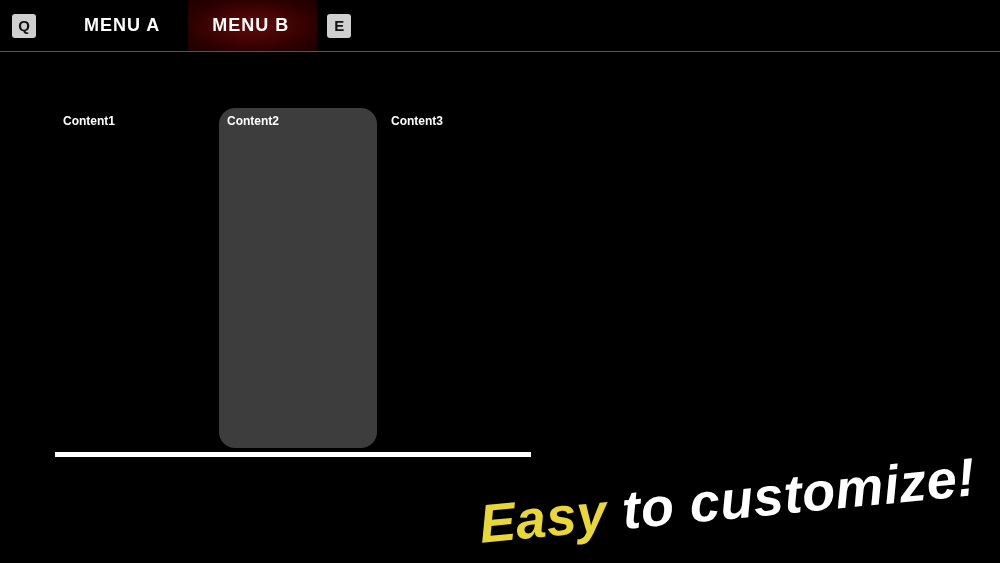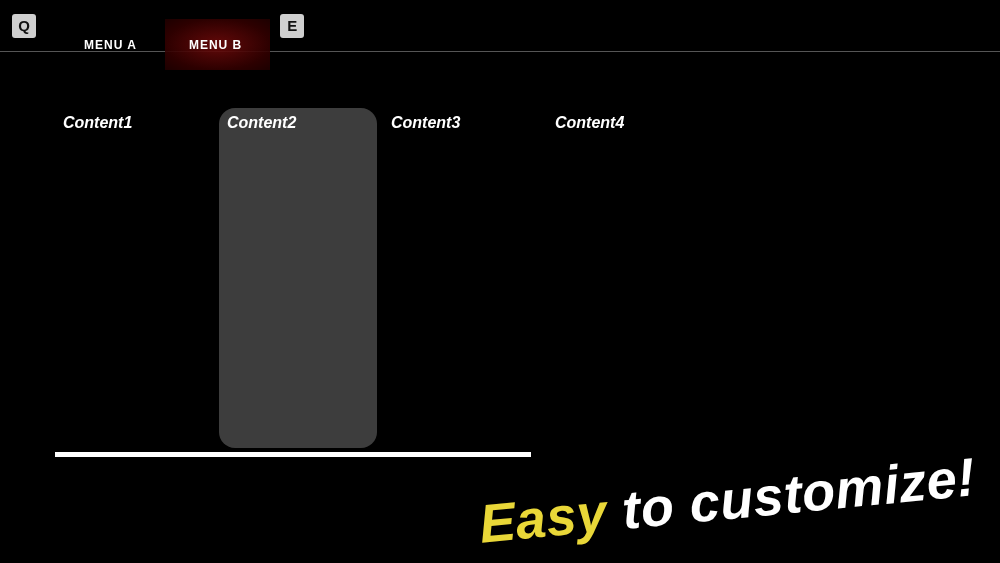--- a/index.html
+++ b/index.html
@@ -42,27 +42,26 @@
     display: flex;
     height: 100%;
     align-items: stretch;
     margin-left: 20px;
   }
   .menu-tab {
     display: flex;
     align-items: center;
     justify-content: center;
     padding: 0 28px;
-    font-size: 12px;
+    font-size: 18px;
     font-weight: bold;
     letter-spacing: 1px;
     color: #fff;
     height: 100%;
     cursor: pointer;
-    margin-top: 19px;
   }
   .menu-tab.active {
     background: radial-gradient(ellipse at center, rgba(110,10,10,0.9) 0%, rgba(50,0,0,0.9) 70%, rgba(30,0,0,0.95) 100%);
     padding-left: 24px;
   }
 
   
   .content-row {
     position: absolute;
     top: 108px;
@@ -81,24 +80,23 @@
     cursor: pointer;
   }
   .content-card.selected {
     background: #3d3d3d;
     border-radius: 16px;
   }
   .content-label {
     position: absolute;
     top: 6px;
     left: 8px;
-    font-size: 16px;
+    font-size: 12px;
     font-weight: bold;
     color: #fff;
-    font-style: italic;
   }
 
   
   .scroll-indicator {
     position: absolute;
     left: 55px;
     top: 452px;
     width: 476px;
     height: 5px;
     background: #fff;
@@ -136,22 +134,19 @@
 <div class="content-row">
   <div class="content-card">
     <div class="content-label">Content1</div>
   </div>
   <div class="content-card selected">
     <div class="content-label">Content2</div>
   </div>
   <div class="content-card">
     <div class="content-label">Content3</div>
   </div>
-  <div class="content-card">
-    <div class="content-label">Content4</div>
-  </div>
 </div>
 
 <div class="scroll-indicator"></div>
 
 <div class="overlay-text">
   <span class="word1">Easy</span><span class="word2"> to customize!</span>
 </div>
 
 </body></html>

